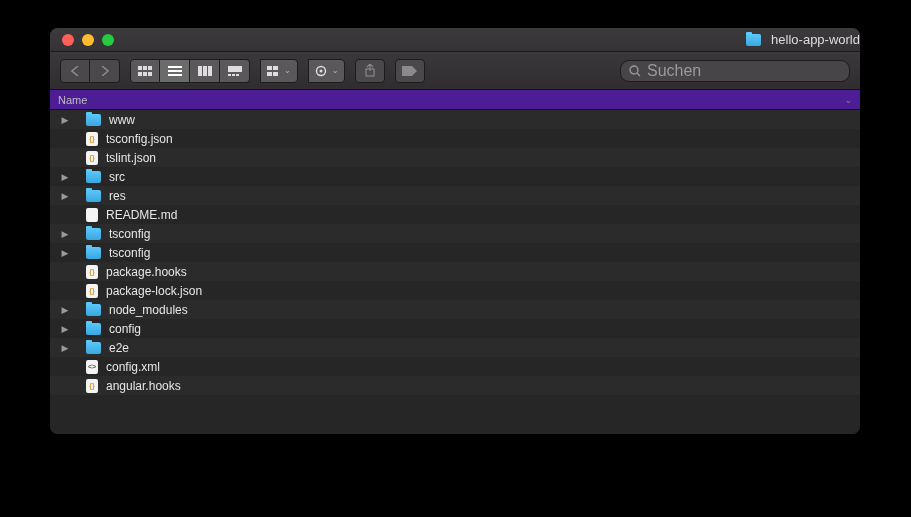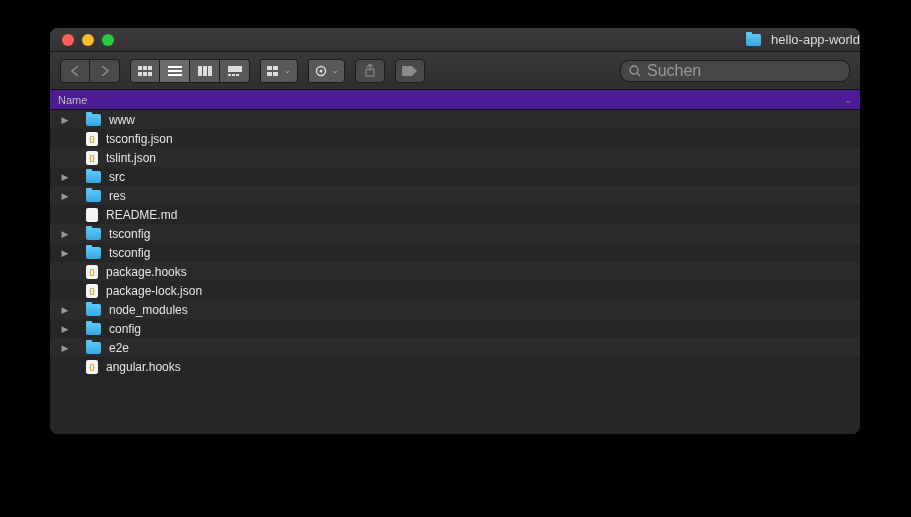--- a/index.html
+++ b/index.html
@@ -298,18 +298,24 @@
       </div>
       <div class="row">
         <span class="disclosure">▶</span>
         <span class="indent"></span>
         <span class="folder-icon"></span>
         <span>e2e</span>
       </div>
       <div class="row">
         <span class="disclosure"></span>
         <span class="indent"></span>
+        <span class="file-icon xml">&lt;&gt;</span>
+        <span>config.xml</span>
+      </div>
+      <div class="row">
+        <span class="disclosure"></span>
+        <span class="indent"></span>
         <span class="file-icon json">{}</span>
         <span>angular.hooks</span>
       </div>
     </div>
 
 </div>
 
 </body></html>

